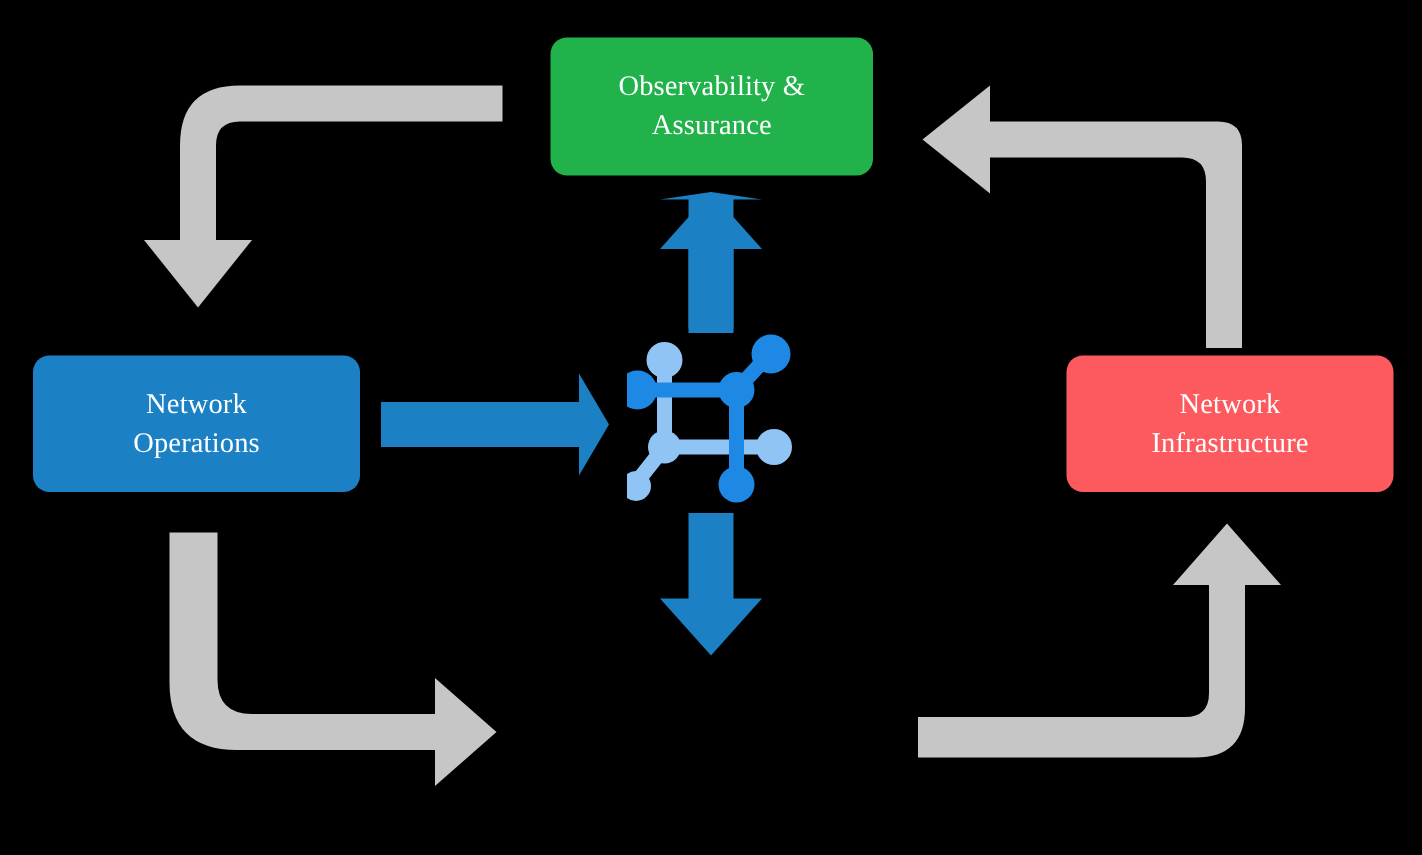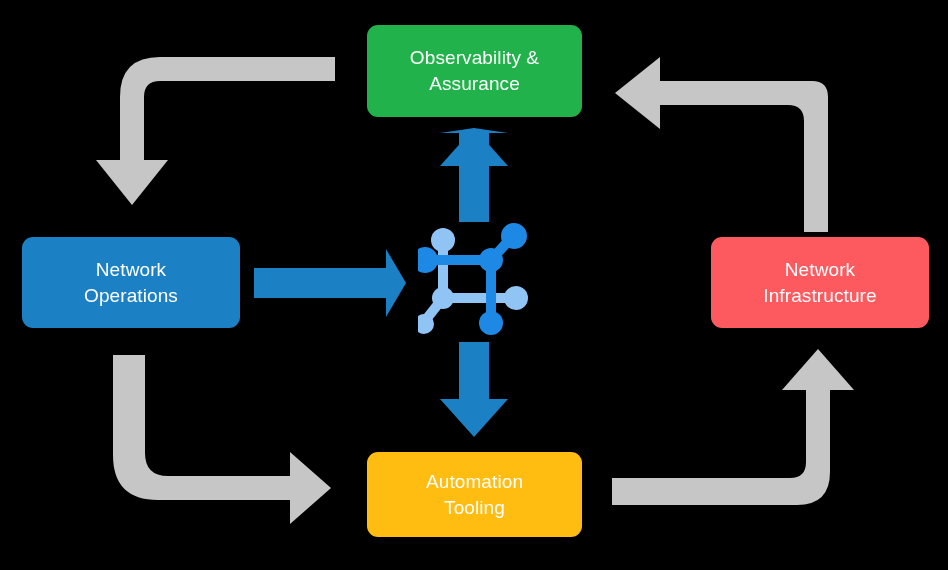--- a/index.html
+++ b/index.html
@@ -9,20 +9,21 @@
   }
   body {
     font-family: "Liberation Sans", sans-serif;
   }
   #canvas {
     position: relative;
     width: 948px;
     height: 570px;
     background: #000000;
     overflow: hidden;
+    font-family: Liberation Serif, serif;
   }
   .node-box {
     position: absolute;
     display: flex;
     align-items: center;
     justify-content: center;
     text-align: center;
     border-radius: 11px;
     color: #ffffff;
     font-size: 19px;
@@ -163,18 +164,14 @@
   <div class="node-box" id="box-network-operations">
     <span>Network
 Operations</span>
   </div>
 
   <div class="node-box" id="box-network-infrastructure">
     <span>Network
 Infrastructure</span>
   </div>
 
-  <div class="node-box" id="box-automation-tooling">
-    <span>Automation
-Tooling</span>
-  </div>
 
 </div>
 
 </body></html>

